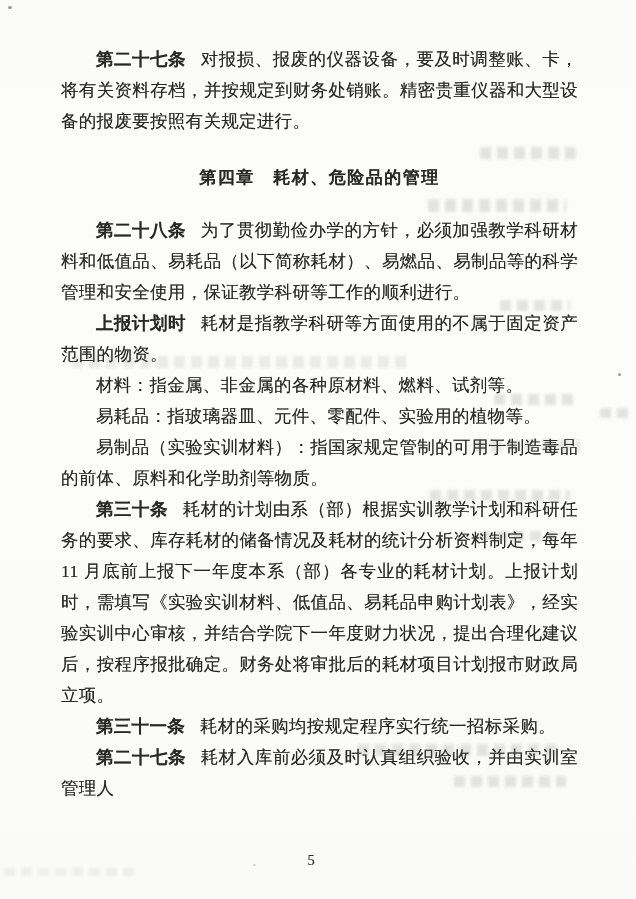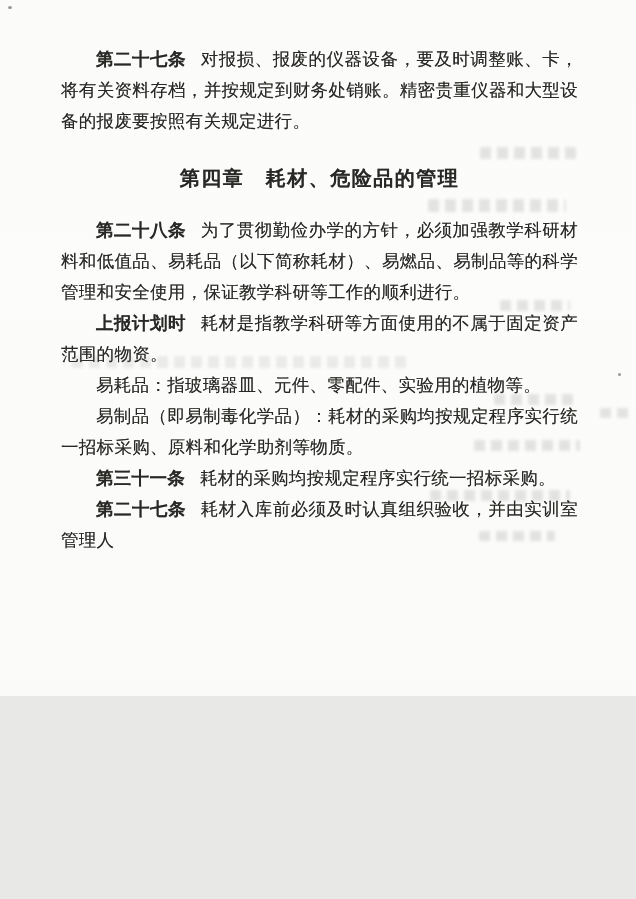--- a/index.html
+++ b/index.html
@@ -3,21 +3,21 @@
 <meta charset="utf-8">
 <style>
   html, body {
     margin: 0;
     padding: 0;
     background: #e8e8e6;
   }
   .page {
     position: relative;
     width: 636px;
-    height: 696px;
+    height: 899px;
     margin: 0 auto;
     background: linear-gradient(180deg, #fbfbf9 0%, #fcfcfa 40%, #fafaf8 100%);
     overflow: hidden;
     font-family: "Liberation Serif", "DejaVu Serif", serif;
     color: #282826;
   }
   .body-text {
     position: absolute;
     left: 61px;
     top: 44px;
@@ -33,21 +33,21 @@
     text-indent: 2em;
   }
   .term {
     font-weight: 700;
   }
   .term:not(:empty) {
     margin-right: 0.85em;
   }
   .chapter {
     margin: 26px 0 22px 0;
-    font-size: 20px;
+    font-size: 17px;
     line-height: 30px;
     font-weight: 700;
     text-align: center;
     text-indent: 0;
     letter-spacing: 1.5px;
   }
   .page-number {
     position: absolute;
     left: 0;
     top: 852px;
@@ -98,27 +98,29 @@
   <div class="body-text">
 
     <p class="para"><span class="term">第二十七条</span><span class="ptext">对报损、报废的仪器设备，要及时调整账、卡，将有关资料存档，并按规定到财务处销账。精密贵重仪器和大型设备的报废要按照有关规定进行。</span></p>
 
     <h2 class="chapter">第四章　耗材、危险品的管理</h2>
 
     <p class="para"><span class="term">第二十八条</span><span class="ptext">为了贯彻勤俭办学的方针，必须加强教学科研材料和低值品、易耗品（以下简称耗材）、易燃品、易制品等的科学管理和安全使用，保证教学科研等工作的顺利进行。</span></p>
 
     <p class="para"><span class="term">上报计划时</span><span class="ptext">耗材是指教学科研等方面使用的不属于固定资产范围的物资。</span></p>
 
+    <p class="para"><span class="term"></span><span class="ptext">材料：指金属、非金属的各种原材料、燃料、试剂等。</span></p>
 
 
     <p class="para"><span class="term"></span><span class="ptext">易耗品：指玻璃器皿、元件、零配件、实验用的植物等。</span></p>
 
 
-    <p class="para"><span class="term"></span><span class="ptext">易制品（即易制毒化学品）：耗材的采购均按规定程序实行统一招标采购、原料和化学助剂等物质。</span></p>
+    <p class="para"><span class="term"></span><span class="ptext">易制品（实验实训材料）：指国家规定管制的可用于制造毒品的前体、原料和化学助剂等物质。</span></p>
 
+    <p class="para"><span class="term">第三十条</span><span class="ptext">耗材的计划由系（部）根据实训教学计划和科研任务的要求、库存耗材的储备情况及耗材的统计分析资料制定，每年 11 月底前上报下一年度本系（部）各专业的耗材计划。上报计划时，需填写《实验实训材料、低值品、易耗品申购计划表》，经实验实训中心审核，并结合学院下一年度财力状况，提出合理化建议后，按程序报批确定。财务处将审批后的耗材项目计划报市财政局立项。</span></p>
 
     <p class="para"><span class="term">第三十一条</span><span class="ptext">耗材的采购均按规定程序实行统一招标采购。</span></p>
 
     <p class="para"><span class="term">第二十七条</span><span class="ptext">耗材入库前必须及时认真组织验收，并由实训室管理人</span></p>
 
   </div>
 
   <div class="page-number">5</div>
 
   <div class="bleed b1"></div>

